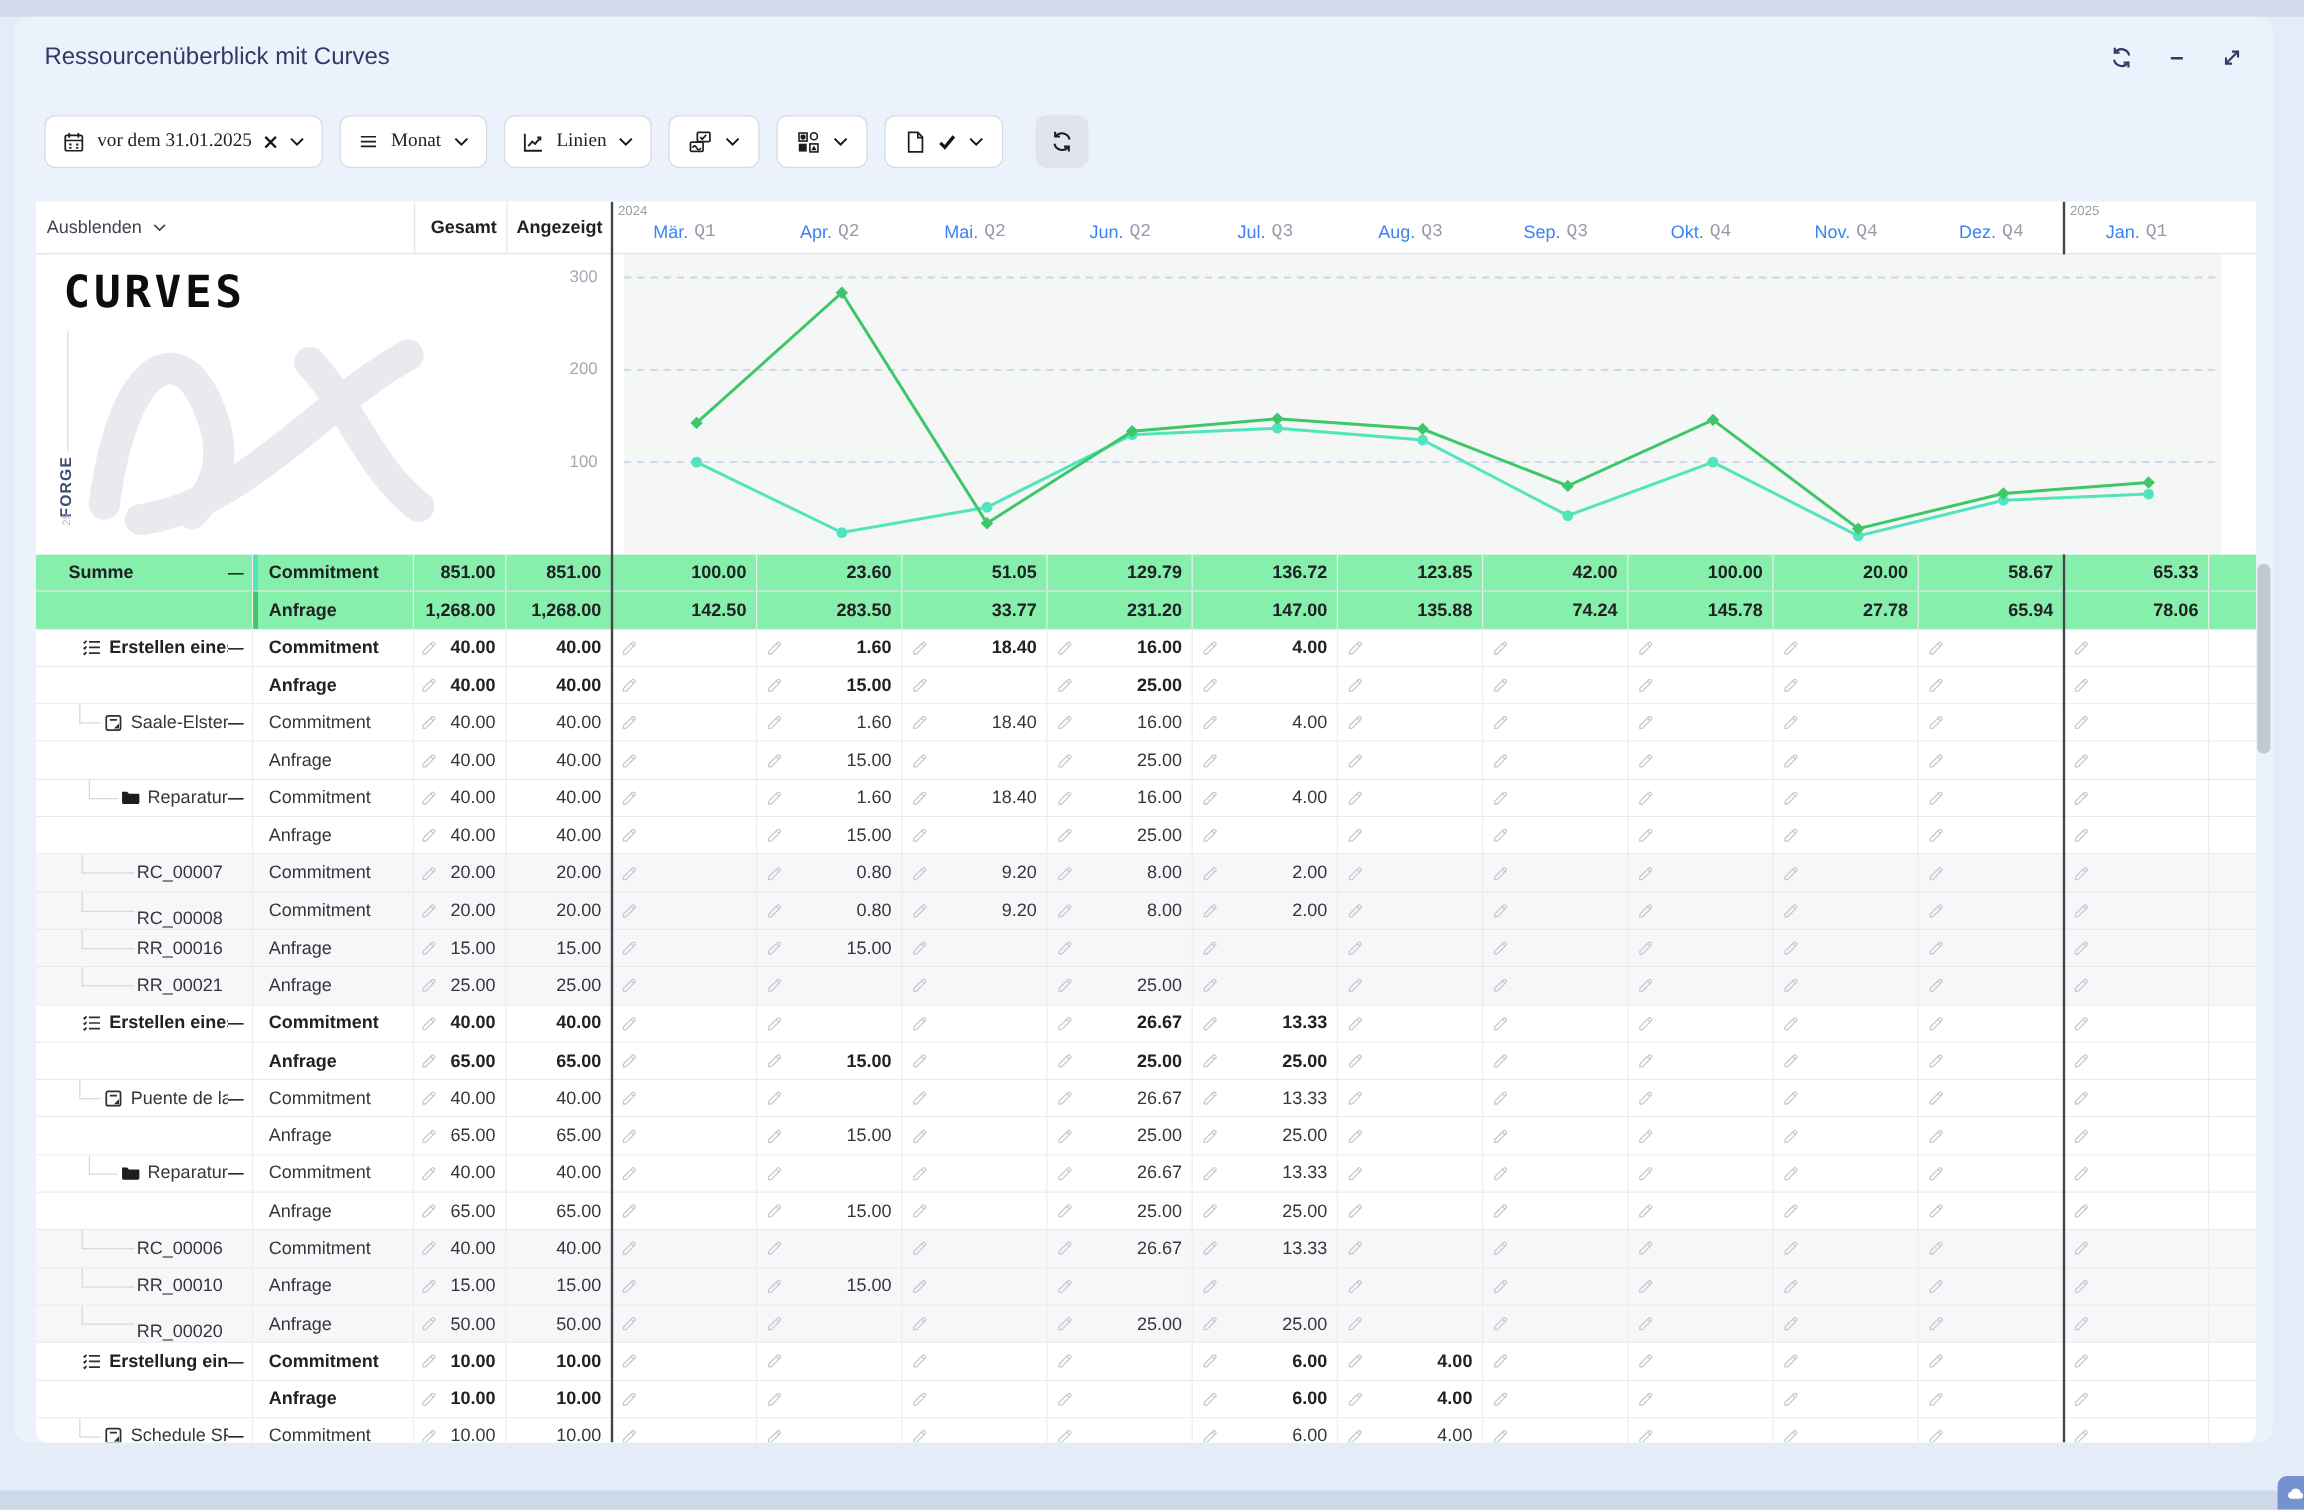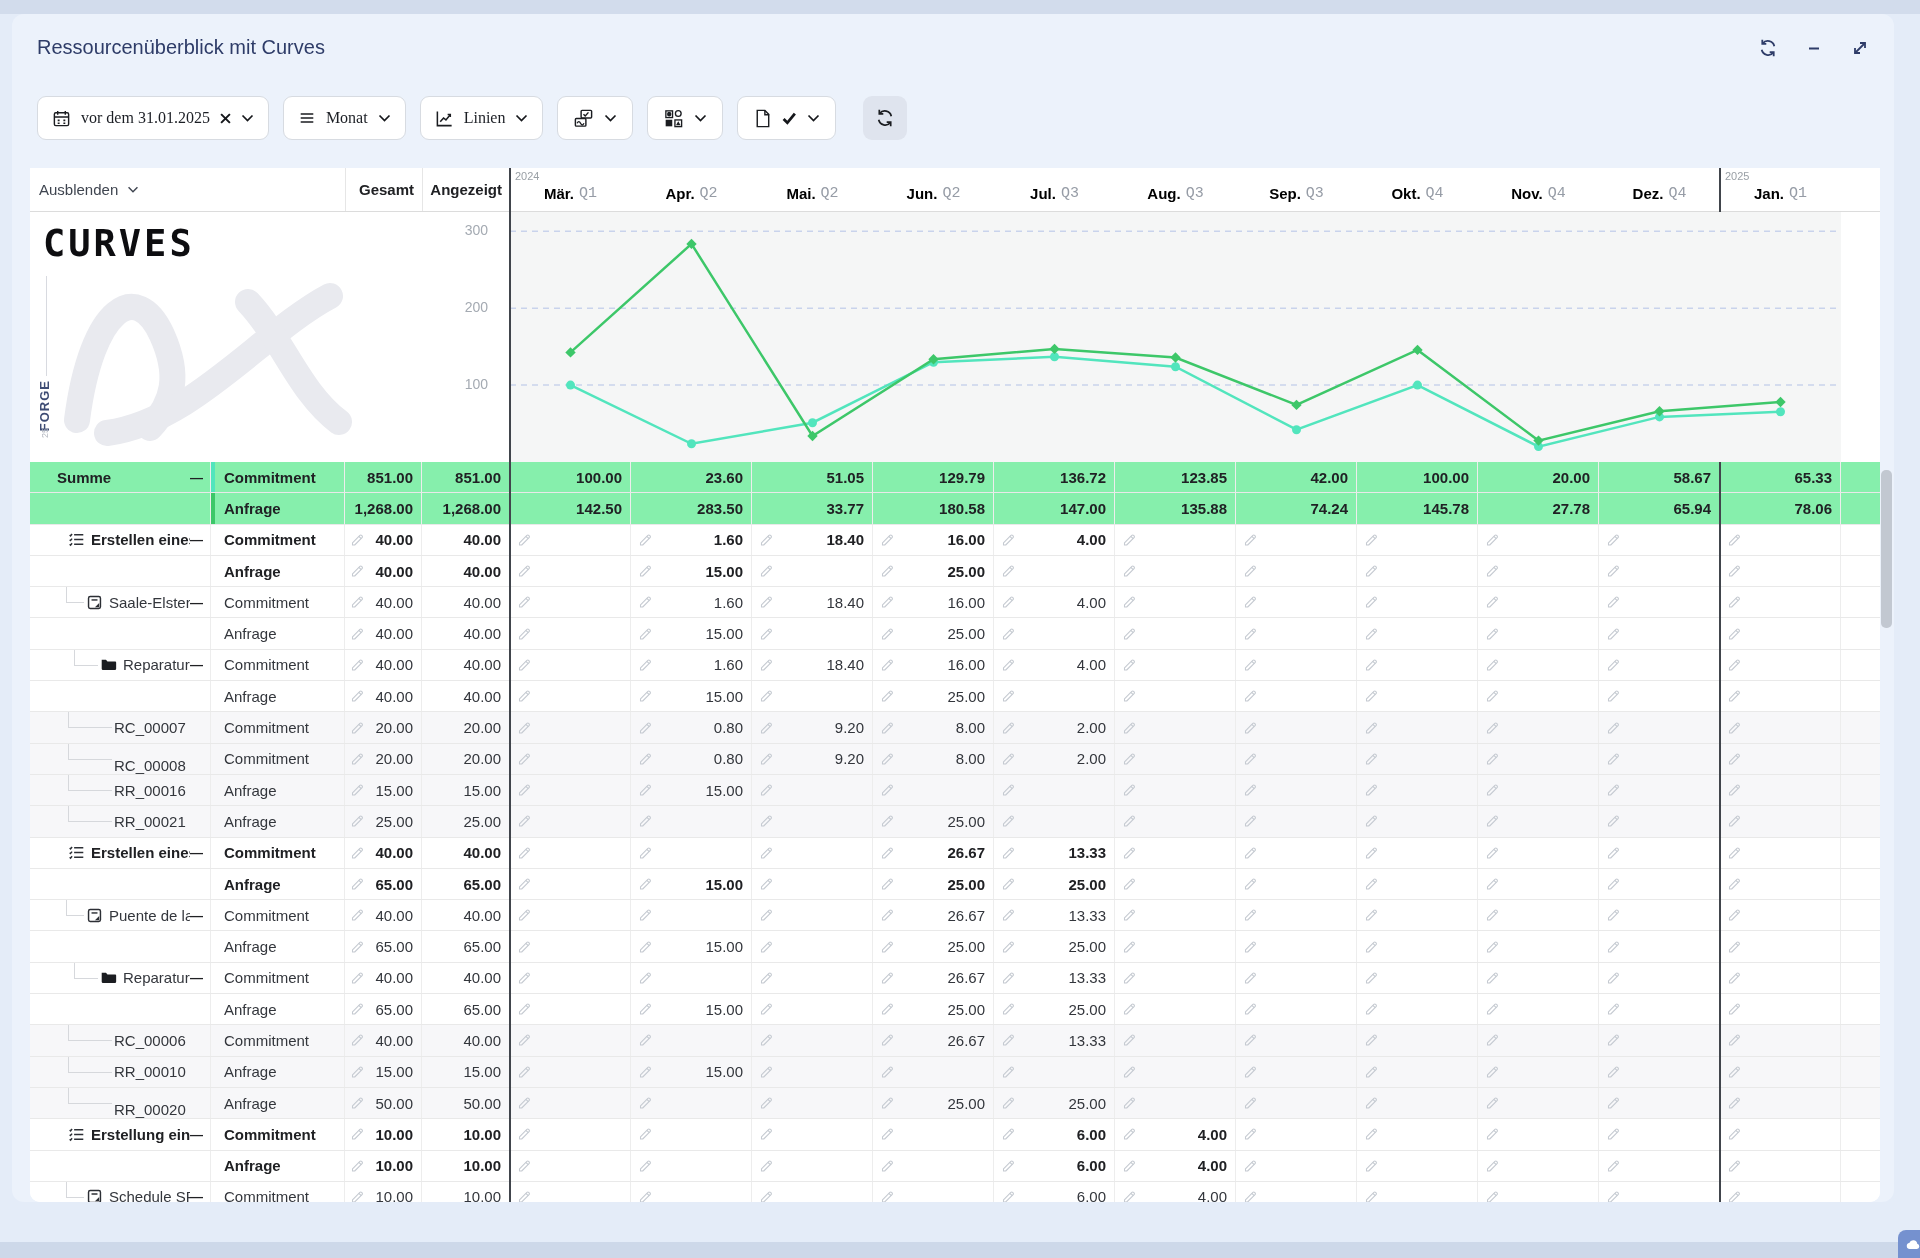--- a/index.html
+++ b/index.html
@@ -23,26 +23,26 @@
 
   
   .table { position:absolute; left:18px; top:154px; width:1850px; height:1034px; background:#ffffff; border-radius:0 0 10px 10px; overflow:hidden; }
 
   .thead { position:relative; height:44px; border-bottom:1px solid #dcdcdc; display:flex; }
   .th-hide { width:315px; display:flex; align-items:center; gap:9px; padding-left:9px; font-size:15px; color:#3f4550; cursor:pointer; }
   .th-gesamt { width:77px; display:flex; align-items:center; justify-content:flex-end; padding-right:8px; font-size:15px; font-weight:700; color:#202124; border-left:1px solid #e6e6e6; }
   .th-angezeigt { width:88px; display:flex; align-items:center; justify-content:flex-end; padding-right:8px; font-size:15px; font-weight:700; color:#202124; border-left:1px solid #e6e6e6; }
   .th-months { display:flex; }
   .th-month { width:121px; position:relative; display:flex; align-items:flex-end; justify-content:center; padding-bottom:9px; font-size:15px; white-space:nowrap; }
-  .th-month .m { font-weight:700; color:#000000; }
+  .th-month .m { font-weight:400; color:#3b82f6; }
   .th-month .q { color:#969ca6; margin-left:5px;font-family:Liberation Mono, monospace; }
   .th-month .year { position:absolute; left:5px; top:2px; font-size:11px; font-weight:400; color:#9aa0a6; }
 
   
-  .chart-band { position:relative; height:250px; display:flex; }
+  .chart-band { position:relative; height:250px; display:flex;margin-left:10px; }
   .logo-cell { width:480px; position:relative; background:#ffffff; }
   .curves-logo { position:absolute; left:13px; top:10px; font-family:"DejaVu Sans Mono", monospace; font-weight:700; font-size:37px; letter-spacing:3px; color:#0d0d10; }
   .watermark { position:absolute; left:22px; top:38px; }
   .brand-line { position:absolute; left:16px; top:64px; width:1px; height:100px; background:#d8dae0; }
   .brand-vert { position:absolute; left:7px; top:168px; writing-mode:vertical-rl; transform:rotate(180deg); font-size:13px; font-weight:700; letter-spacing:1px; color:#3e4c74; }
   .brand-num { position:absolute; left:10px; top:216px; writing-mode:vertical-rl; transform:rotate(180deg); font-size:9px; color:#b4b8c0; }
   .ylabel { position:absolute; right:22px; width:60px; text-align:right; font-size:14px; color:#a4aab2; }
   .plot { width:1331px; height:250px; background:#f5f6f6; position:relative; }
   .plot-filler { flex:1; background:#ffffff; }
 
@@ -405,21 +405,21 @@
           <div class="c c-m">
             <span class="val">142.50</span>
           </div>
           <div class="c c-m">
             <span class="val">283.50</span>
           </div>
           <div class="c c-m">
             <span class="val">33.77</span>
           </div>
           <div class="c c-m">
-            <span class="val">180.58</span>
+            <span class="val">231.20</span>
           </div>
           <div class="c c-m">
             <span class="val">147.00</span>
           </div>
           <div class="c c-m">
             <span class="val">135.88</span>
           </div>
           <div class="c c-m">
             <span class="val">74.24</span>
           </div>

